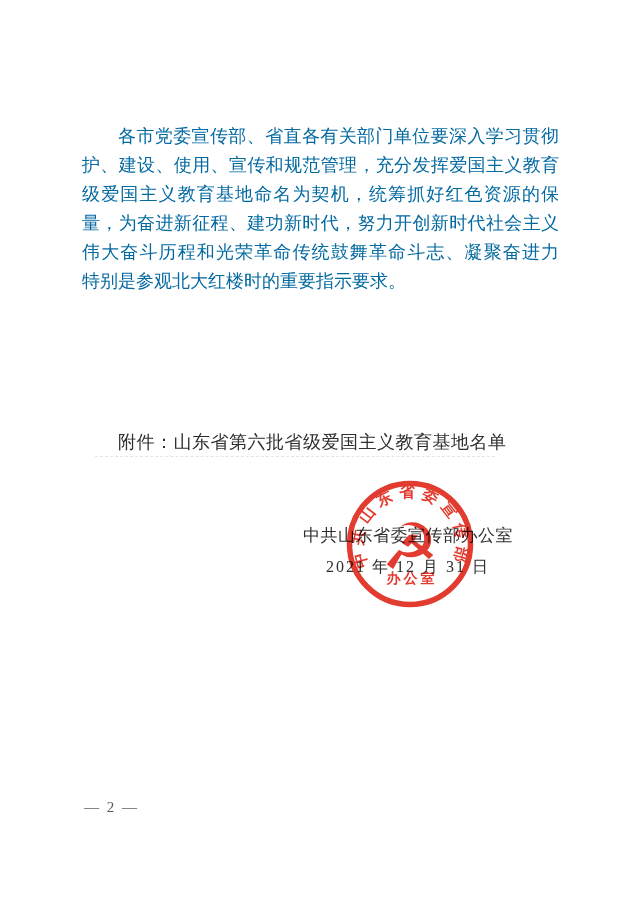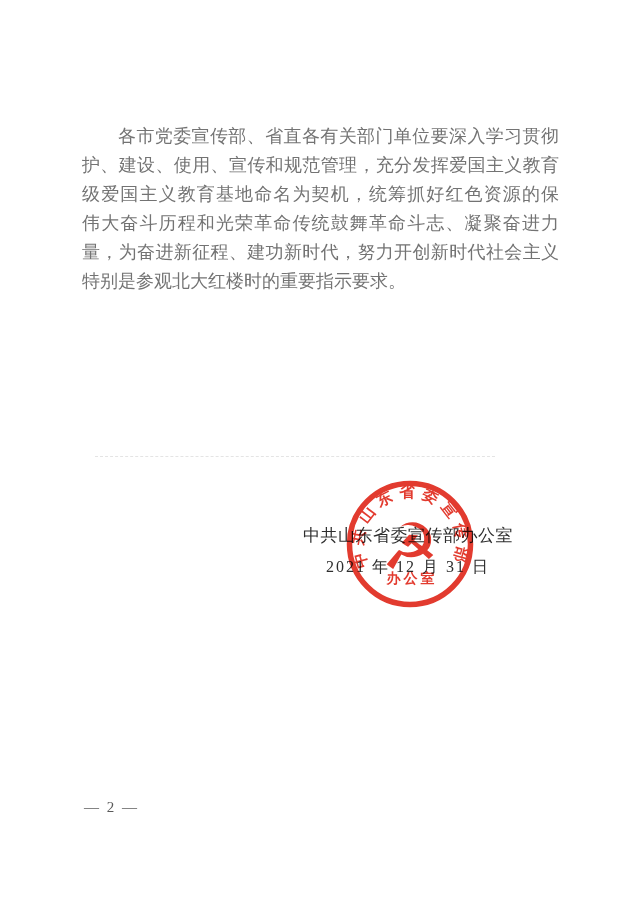--- a/index.html
+++ b/index.html
@@ -16,21 +16,21 @@
     font-family: "Liberation Serif", "DejaVu Serif", serif;
   }
   
   .body-text {
     position: absolute;
     left: 82px;
     top: 122px;
     width: 477px;
     font-size: 18px;
     line-height: 29px;
-    color: #737373;
+    color: #0369a1;
   }
   .body-text .line {
     display: block;
     height: 29px;
     text-align: justify;
     text-align-last: justify;
     text-justify: inter-character;
     white-space: nowrap;
   }
   .body-text .line.indent {
@@ -114,25 +114,26 @@
 </style>
 </head>
 <body>
 
 <div class="page">
 
   <div class="body-text">
     <div class="line indent">各市党委宣传部、省直各有关部门单位要深入学习贯彻</div>
     <div class="line">护、建设、使用、宣传和规范管理，充分发挥爱国主义教育</div>
     <div class="line">级爱国主义教育基地命名为契机，统筹抓好红色资源的保</div>
+    <div class="line">量，为奋进新征程、建功新时代，努力开创新时代社会主义</div>
     <div class="line">伟大奋斗历程和光荣革命传统鼓舞革命斗志、凝聚奋进力</div>
-    <div class="line">量，为奋进新征程、建功新时代，努力开创新时代社会主义</div>
     <div class="line last">特别是参观北大红楼时的重要指示要求。</div>
   </div>
 
+  <div class="attachment">附件：山东省第六批省级爱国主义教育基地名单</div>
 
   <div class="signature">
     <div class="org">中共山东省委宣传部办公室</div>
     <div class="date">2021 年 12 月 31 日</div>
   </div>
 
   <div class="seal">
     <svg width="130" height="130" viewBox="0 0 130 130">
       <circle cx="65" cy="65" r="60.5" fill="none" stroke="#e02a1d" stroke-width="5.5"></circle>
       <path id="seal-arc" d="M 24.3 88.5 A 47 47 0 1 1 105.7 88.5" fill="none"></path>

